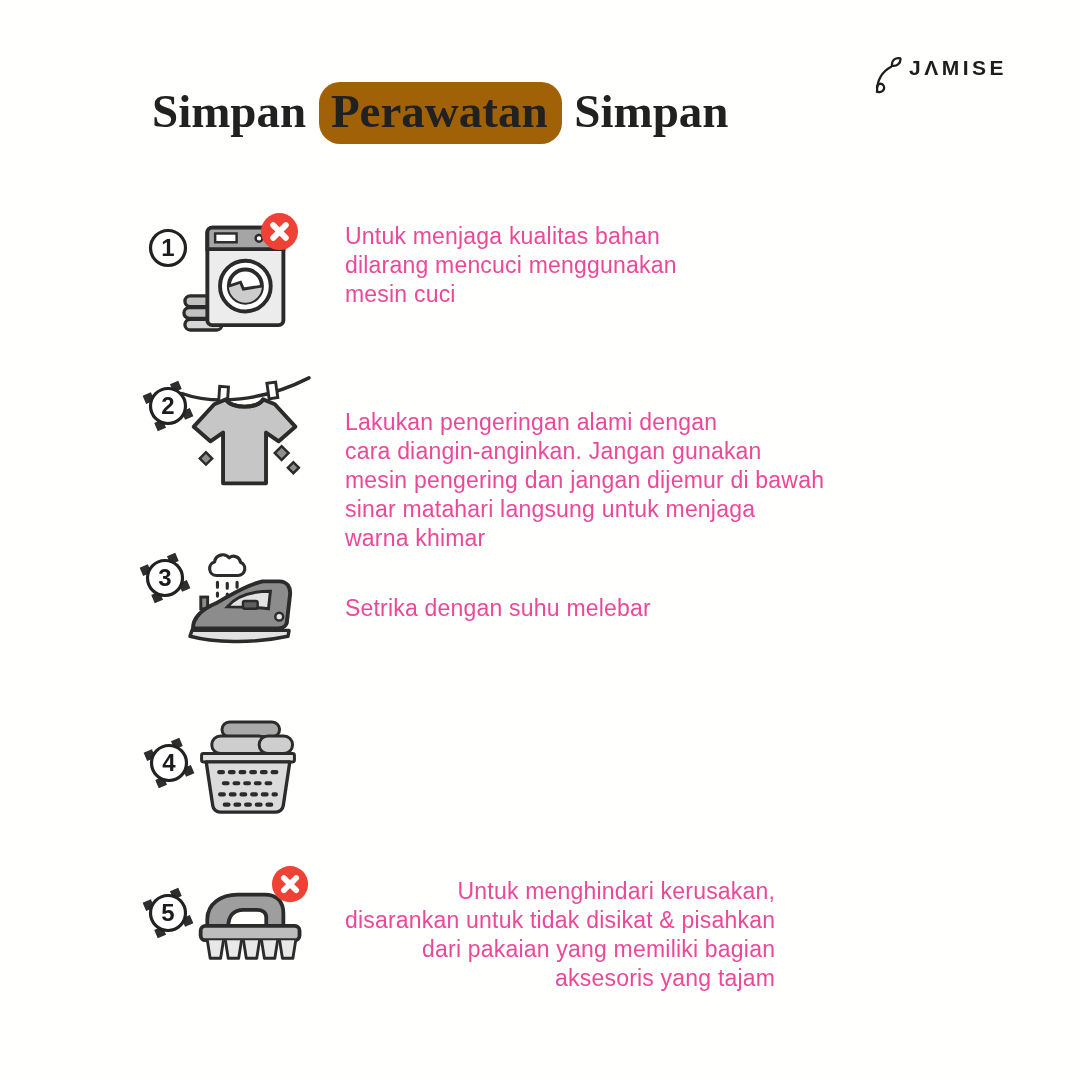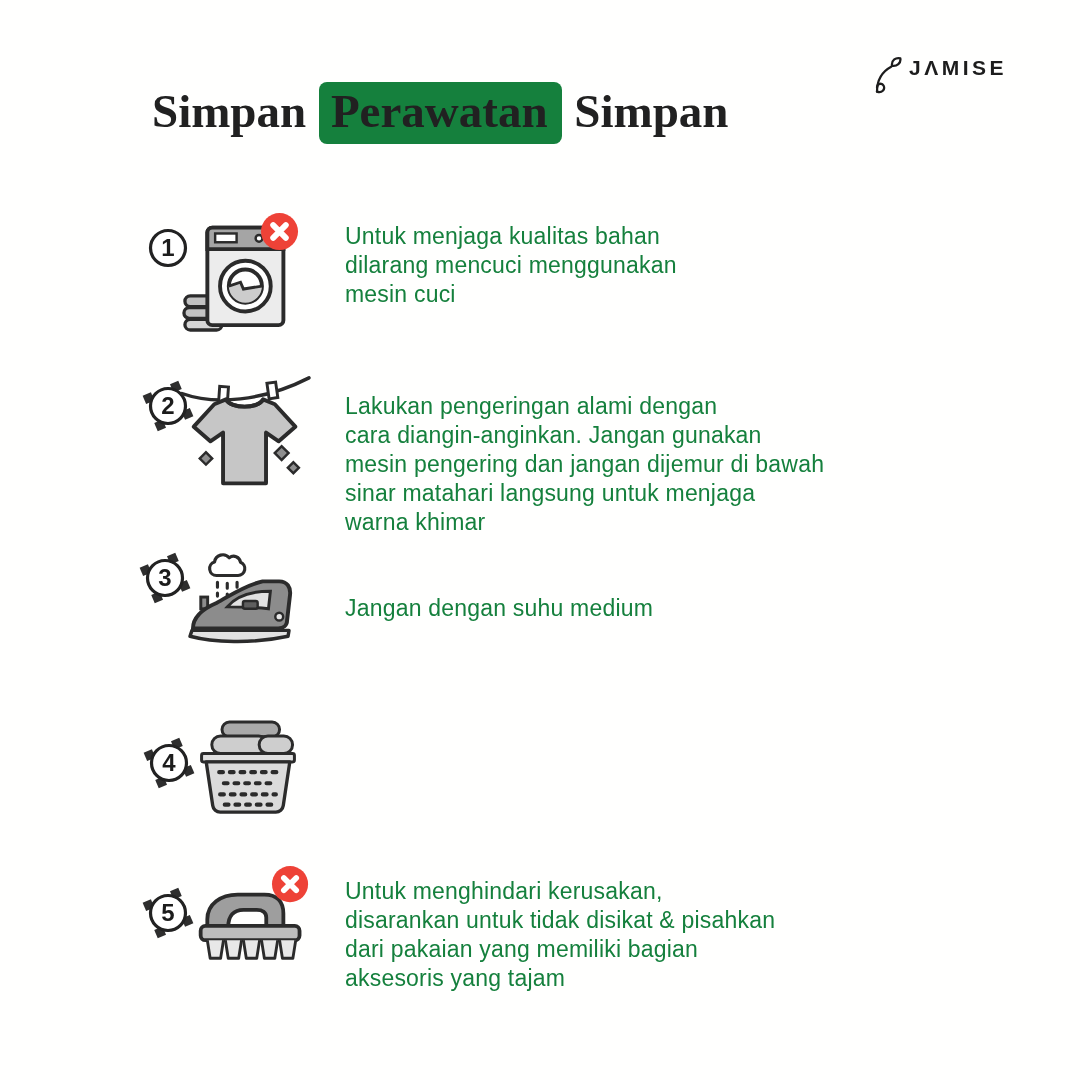--- a/index.html
+++ b/index.html
@@ -7,41 +7,41 @@
     position:relative;width:1080px;height:1080px;background:#fffffe;
     font-family:"Liberation Sans",sans-serif;overflow:hidden;
   }
   
   .title{
     position:absolute;left:152px;top:84px;margin:0;
     font-family:"Liberation Serif",serif;font-weight:700;
     font-size:47px;color:#212121;letter-spacing:0px;white-space:nowrap;
   }
   .title .hl{
-    background:#15803d;border-radius:8px;padding:3px 14px 7px 12px;margin:0 1px;
+    background:#a16207;border-radius:21px;padding:3px 14px 7px 12px;margin:0 1px;
   }
   .logo{
     position:absolute;left:872px;top:56px;display:flex;align-items:flex-start;gap:7px;
   }
   .logo-text{
     font-size:21px;font-weight:600;letter-spacing:3.5px;color:#1d1d1d;white-space:nowrap;
   }
   
   .badge{position:absolute;width:54px;height:54px;}
   .badge svg{position:absolute;left:0;top:0;}
   .badge .num{
     position:absolute;left:0;top:0;width:54px;height:54px;
     display:flex;align-items:center;justify-content:center;
     font-size:24px;font-weight:600;color:#1c1c1c;
   }
   .badge.plain .diamonds{display:none;}
   .icon{position:absolute;}
   .step-text{
     position:absolute;left:345px;margin:0;max-width:480px;
-    font-size:23px;line-height:29px;color:#15803d;letter-spacing:0.2px;
+    font-size:23px;line-height:29px;color:#ec4899;letter-spacing:0.2px;
     white-space:pre-line;
   }
 </style>
 </head>
 <body>
 
 <div class="canvas">
 
   <h1 class="title"><span>Simpan</span> <span class="hl">Perawatan</span> <span>Simpan</span></h1>
 
@@ -117,21 +117,21 @@
       <path d="M47,28 C52,38 80,38 85,28 L97,33 L118,56 L101,71 L88,62 L88,114 L44,114 L44,62 L31,71 L14,56 L35,33 Z" fill="#c6c6c6" stroke="#2b2b2b" stroke-width="4" stroke-linejoin="round"></path>
       <path d="M47,28 C52,38 80,38 85,28" fill="none" stroke="#2b2b2b" stroke-width="4"></path>
       <g fill="#8f8f8f" stroke="#2b2b2b" stroke-width="2.5">
         <rect x="22" y="84" width="9" height="9" transform="rotate(45 26.5 88.5)"></rect>
         <rect x="99" y="78" width="10" height="10" transform="rotate(45 104 83)"></rect>
         <rect x="112" y="94" width="8" height="8" transform="rotate(45 116 98)"></rect>
       </g>
     </svg>
   </div>
 
-  <p class="step-text" style="top:392px;">Lakukan pengeringan alami dengan
+  <p class="step-text" style="top:408px;">Lakukan pengeringan alami dengan
 cara diangin-anginkan. Jangan gunakan
 mesin pengering dan jangan dijemur di bawah
 sinar matahari langsung untuk menjaga
 warna khimar</p>
 
   <div class="badge" style="left:138px;top:551px;">
     <svg width="54" height="54" viewBox="0 0 54 54">
       <g class="diamonds" fill="#2e2e2e" transform="rotate(22 27 27)">
         <rect x="22.5" y="1.5" width="9" height="9" transform="rotate(45 27 6)"></rect>
         <rect x="43.5" y="22.5" width="9" height="9" transform="rotate(45 48 27)"></rect>
@@ -153,21 +153,21 @@
       </g>
       <rect x="17" y="48" width="7" height="12" fill="#8c8c8c" stroke="#2b2b2b" stroke-width="3"></rect>
       <path d="M9,80 C9,68 19,60 33,54 C48,46 62,36 80,32 L97,32 C105,32 109,38 108,46 L105,72 C105,77 101,80 96,80 Z" fill="#8c8c8c" stroke="#2b2b2b" stroke-width="4" stroke-linejoin="round"></path>
       <path d="M44,58 C54,46 70,42 88,42 L86,60 C72,58 58,58 44,58 Z" fill="#e2e2e2" stroke="#2b2b2b" stroke-width="3"></path>
       <rect x="60" y="52" width="15" height="8" rx="2" fill="#5f5f5f" stroke="#2b2b2b" stroke-width="2.5"></rect>
       <circle cx="97" cy="68" r="4" fill="#e8e8e8" stroke="#2b2b2b" stroke-width="2.5"></circle>
       <path d="M8,82 L107,82 L106,88 C70,96 28,94 6,88 Z" fill="#e2e2e2" stroke="#2b2b2b" stroke-width="3.5" stroke-linejoin="round"></path>
     </svg>
   </div>
 
-  <p class="step-text" style="top:594px;">Jangan dengan suhu medium</p>
+  <p class="step-text" style="top:594px;">Setrika dengan suhu melebar</p>
 
   <div class="badge" style="left:142px;top:736px;">
     <svg width="54" height="54" viewBox="0 0 54 54">
       <g class="diamonds" fill="#2e2e2e" transform="rotate(22 27 27)">
         <rect x="22.5" y="1.5" width="9" height="9" transform="rotate(45 27 6)"></rect>
         <rect x="43.5" y="22.5" width="9" height="9" transform="rotate(45 48 27)"></rect>
         <rect x="22.5" y="43.5" width="9" height="9" transform="rotate(45 27 48)"></rect>
         <rect x="1.5" y="22.5" width="9" height="9" transform="rotate(45 6 27)"></rect>
       </g>
       <circle cx="27" cy="27" r="17.5" fill="#ffffff" stroke="#222222" stroke-width="3.2"></circle>
@@ -216,18 +216,18 @@
         <path d="M71,78 L74,97 L85,97 L88,78"></path>
         <path d="M90,78 L93,97 L104,97 L107,78"></path>
       </g>
       <g>
         <circle cx="101" cy="19" r="19" fill="#ee4237"></circle>
         <path d="M94.5,12.5 L107.5,25.5 M107.5,12.5 L94.5,25.5" stroke="#ffffff" stroke-width="6" stroke-linecap="round"></path>
       </g>
     </svg>
   </div>
 
-  <p class="step-text" style="top:877px;">Untuk menghindari kerusakan,
+  <p class="step-text" style="top:877px;text-align:right;">Untuk menghindari kerusakan,
 disarankan untuk tidak disikat &amp; pisahkan
 dari pakaian yang memiliki bagian
 aksesoris yang tajam</p>
 
 </div>
 
 </body></html>

